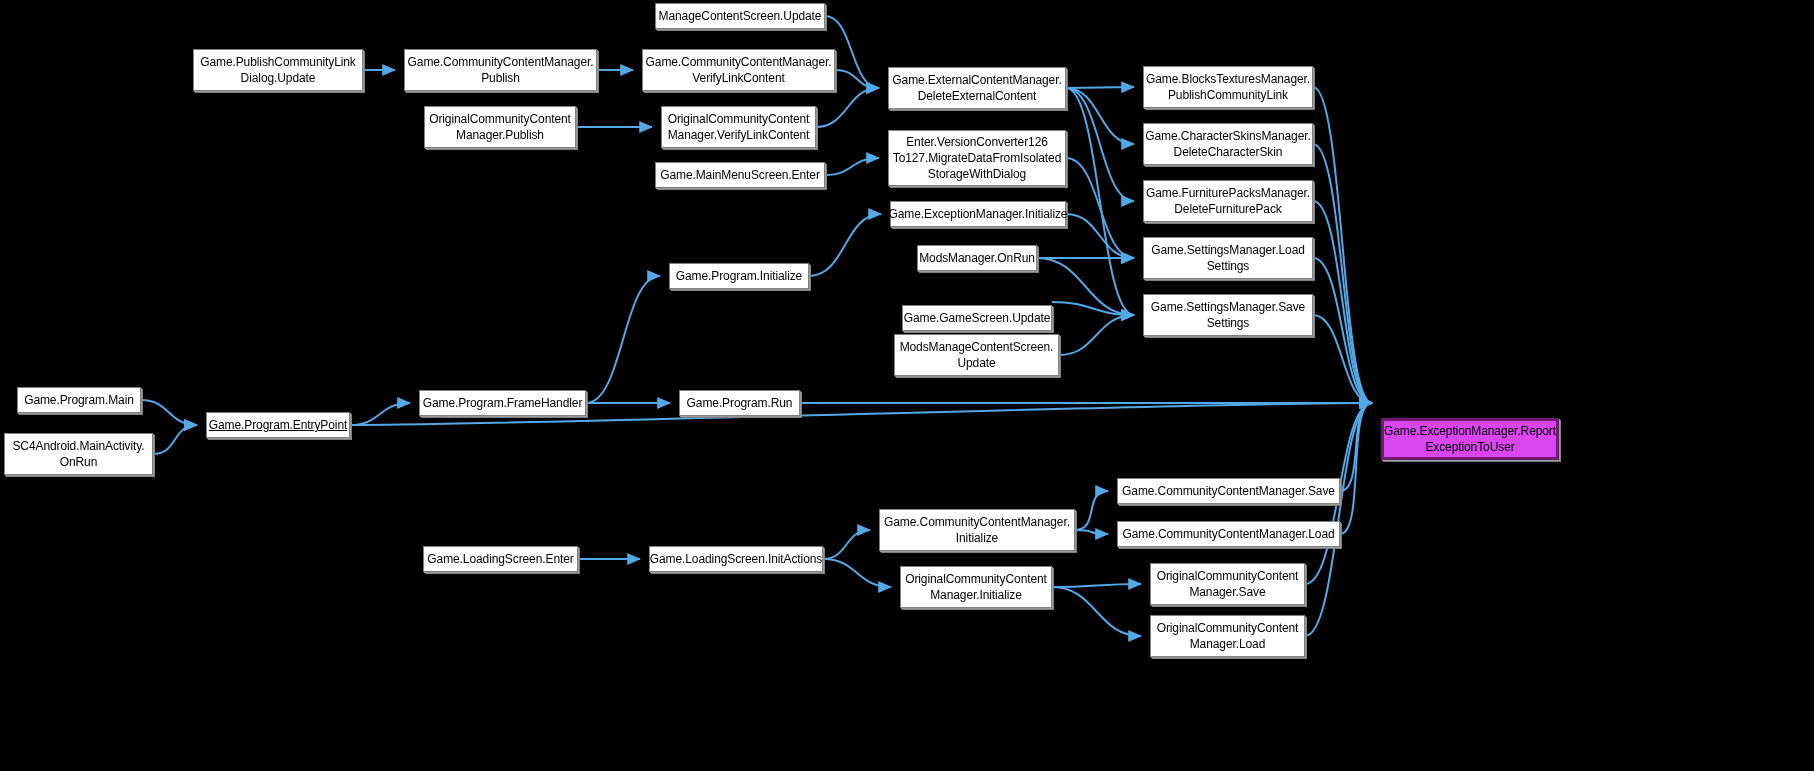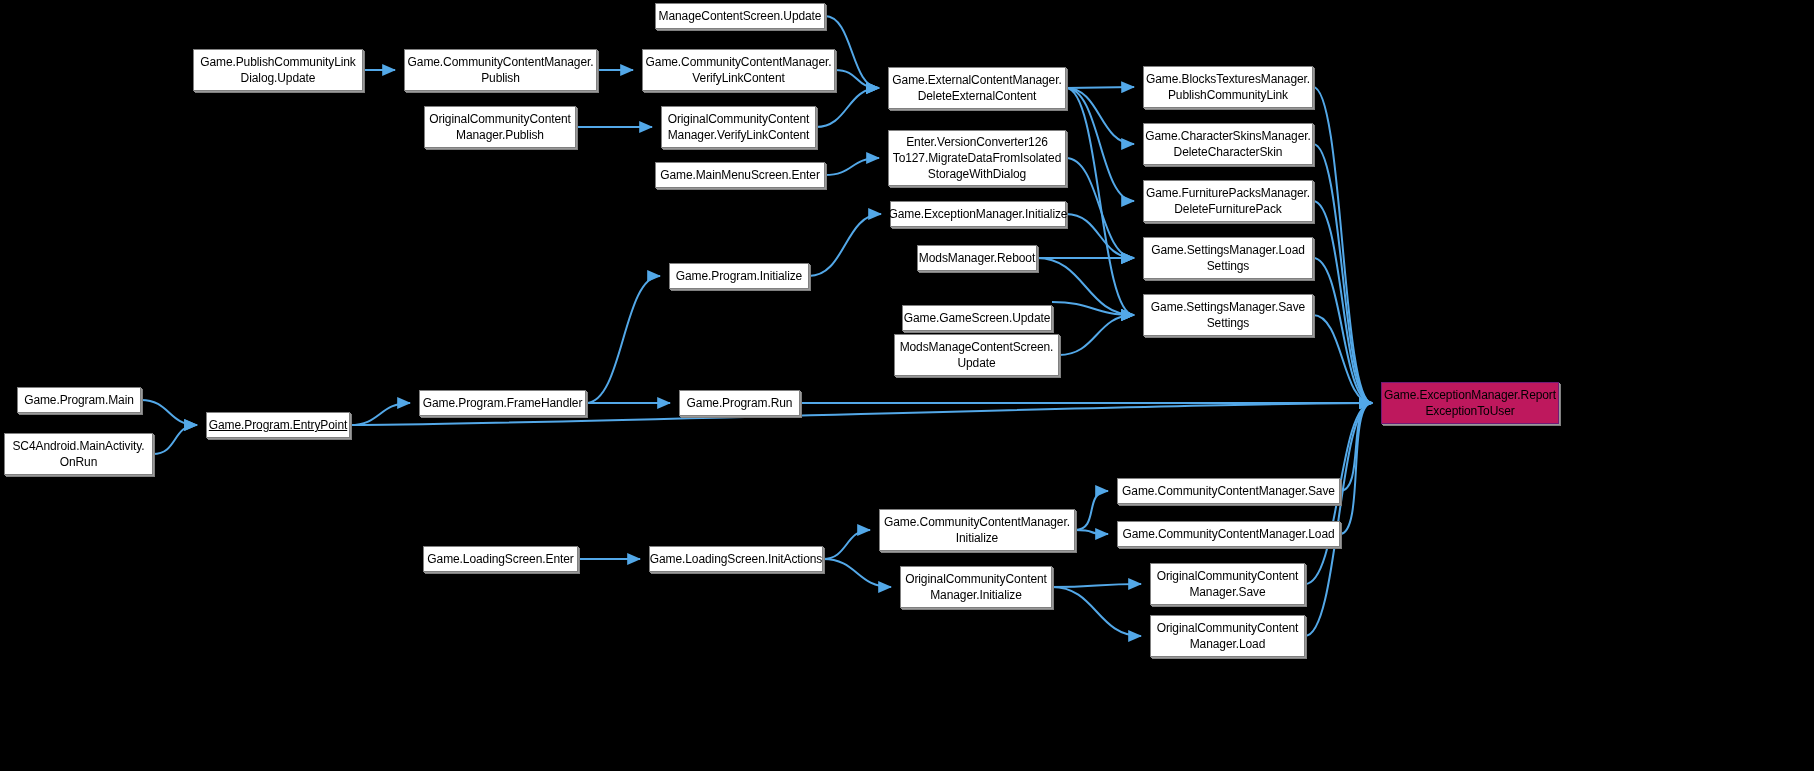--- a/index.html
+++ b/index.html
@@ -37,22 +37,23 @@
     text-align: center;
     display: flex;
     align-items: center;
     justify-content: center;
     padding: 1px 4px;
     white-space: pre-line;
     letter-spacing: -0.1px;
     cursor: pointer;
   }
   .node.highlight {
-    background: #be185d;
-    border: 1px solid #701a75;
+    background: #d946ef;
+    border: 3px solid #701a75;
+    margin-top: 36px;
   }
 </style>
 </head>
 <body>
 
 <div id="canvas">
   <svg id="edges" viewBox="0 0 1814 771">
       <defs>
         <marker id="arrowhead" markerWidth="7" markerHeight="6" refX="6.4" refY="3" orient="auto" markerUnits="strokeWidth">
           <path d="M0,0 L7,3 L0,6 z" fill="#53a8e8"></path>
@@ -118,21 +119,21 @@
       <div class="node" style="left: 888px; top: 130px; width: 178px; height: 56px;">Enter.VersionConverter126
 To127.MigrateDataFromIsolated
 StorageWithDialog</div>
       <div class="node" style="left: 1143px; top: 66px; width: 170px; height: 42px;">Game.BlocksTexturesManager.
 PublishCommunityLink</div>
       <div class="node" style="left: 1143px; top: 123px; width: 170px; height: 42px;">Game.CharacterSkinsManager.
 DeleteCharacterSkin</div>
       <div class="node" style="left: 1143px; top: 180px; width: 170px; height: 42px;">Game.FurniturePacksManager.
 DeleteFurniturePack</div>
       <div class="node" style="left: 890px; top: 201px; width: 176px; height: 26px;">Game.ExceptionManager.Initialize</div>
-      <div class="node" style="left: 917px; top: 245px; width: 120px; height: 26px;">ModsManager.Reboot</div>
+      <div class="node" style="left: 917px; top: 245px; width: 120px; height: 26px;">ModsManager.OnRun</div>
       <div class="node" style="left: 902px; top: 305px; width: 150px; height: 26px;">Game.GameScreen.Update</div>
       <div class="node" style="left: 894px; top: 334px; width: 165px; height: 42px;">ModsManageContentScreen.
 Update</div>
       <div class="node" style="left: 1143px; top: 237px; width: 170px; height: 42px;">Game.SettingsManager.Load
 Settings</div>
       <div class="node" style="left: 1143px; top: 294px; width: 170px; height: 42px;">Game.SettingsManager.Save
 Settings</div>
       <div class="node" style="left: 669px; top: 263px; width: 140px; height: 26px;">Game.Program.Initialize</div>
       <div class="node" style="left: 17px; top: 387px; width: 124px; height: 26px;">Game.Program.Main</div>
       <div class="node" style="left: 4px; top: 433px; width: 149px; height: 42px;">SC4Android.MainActivity.

